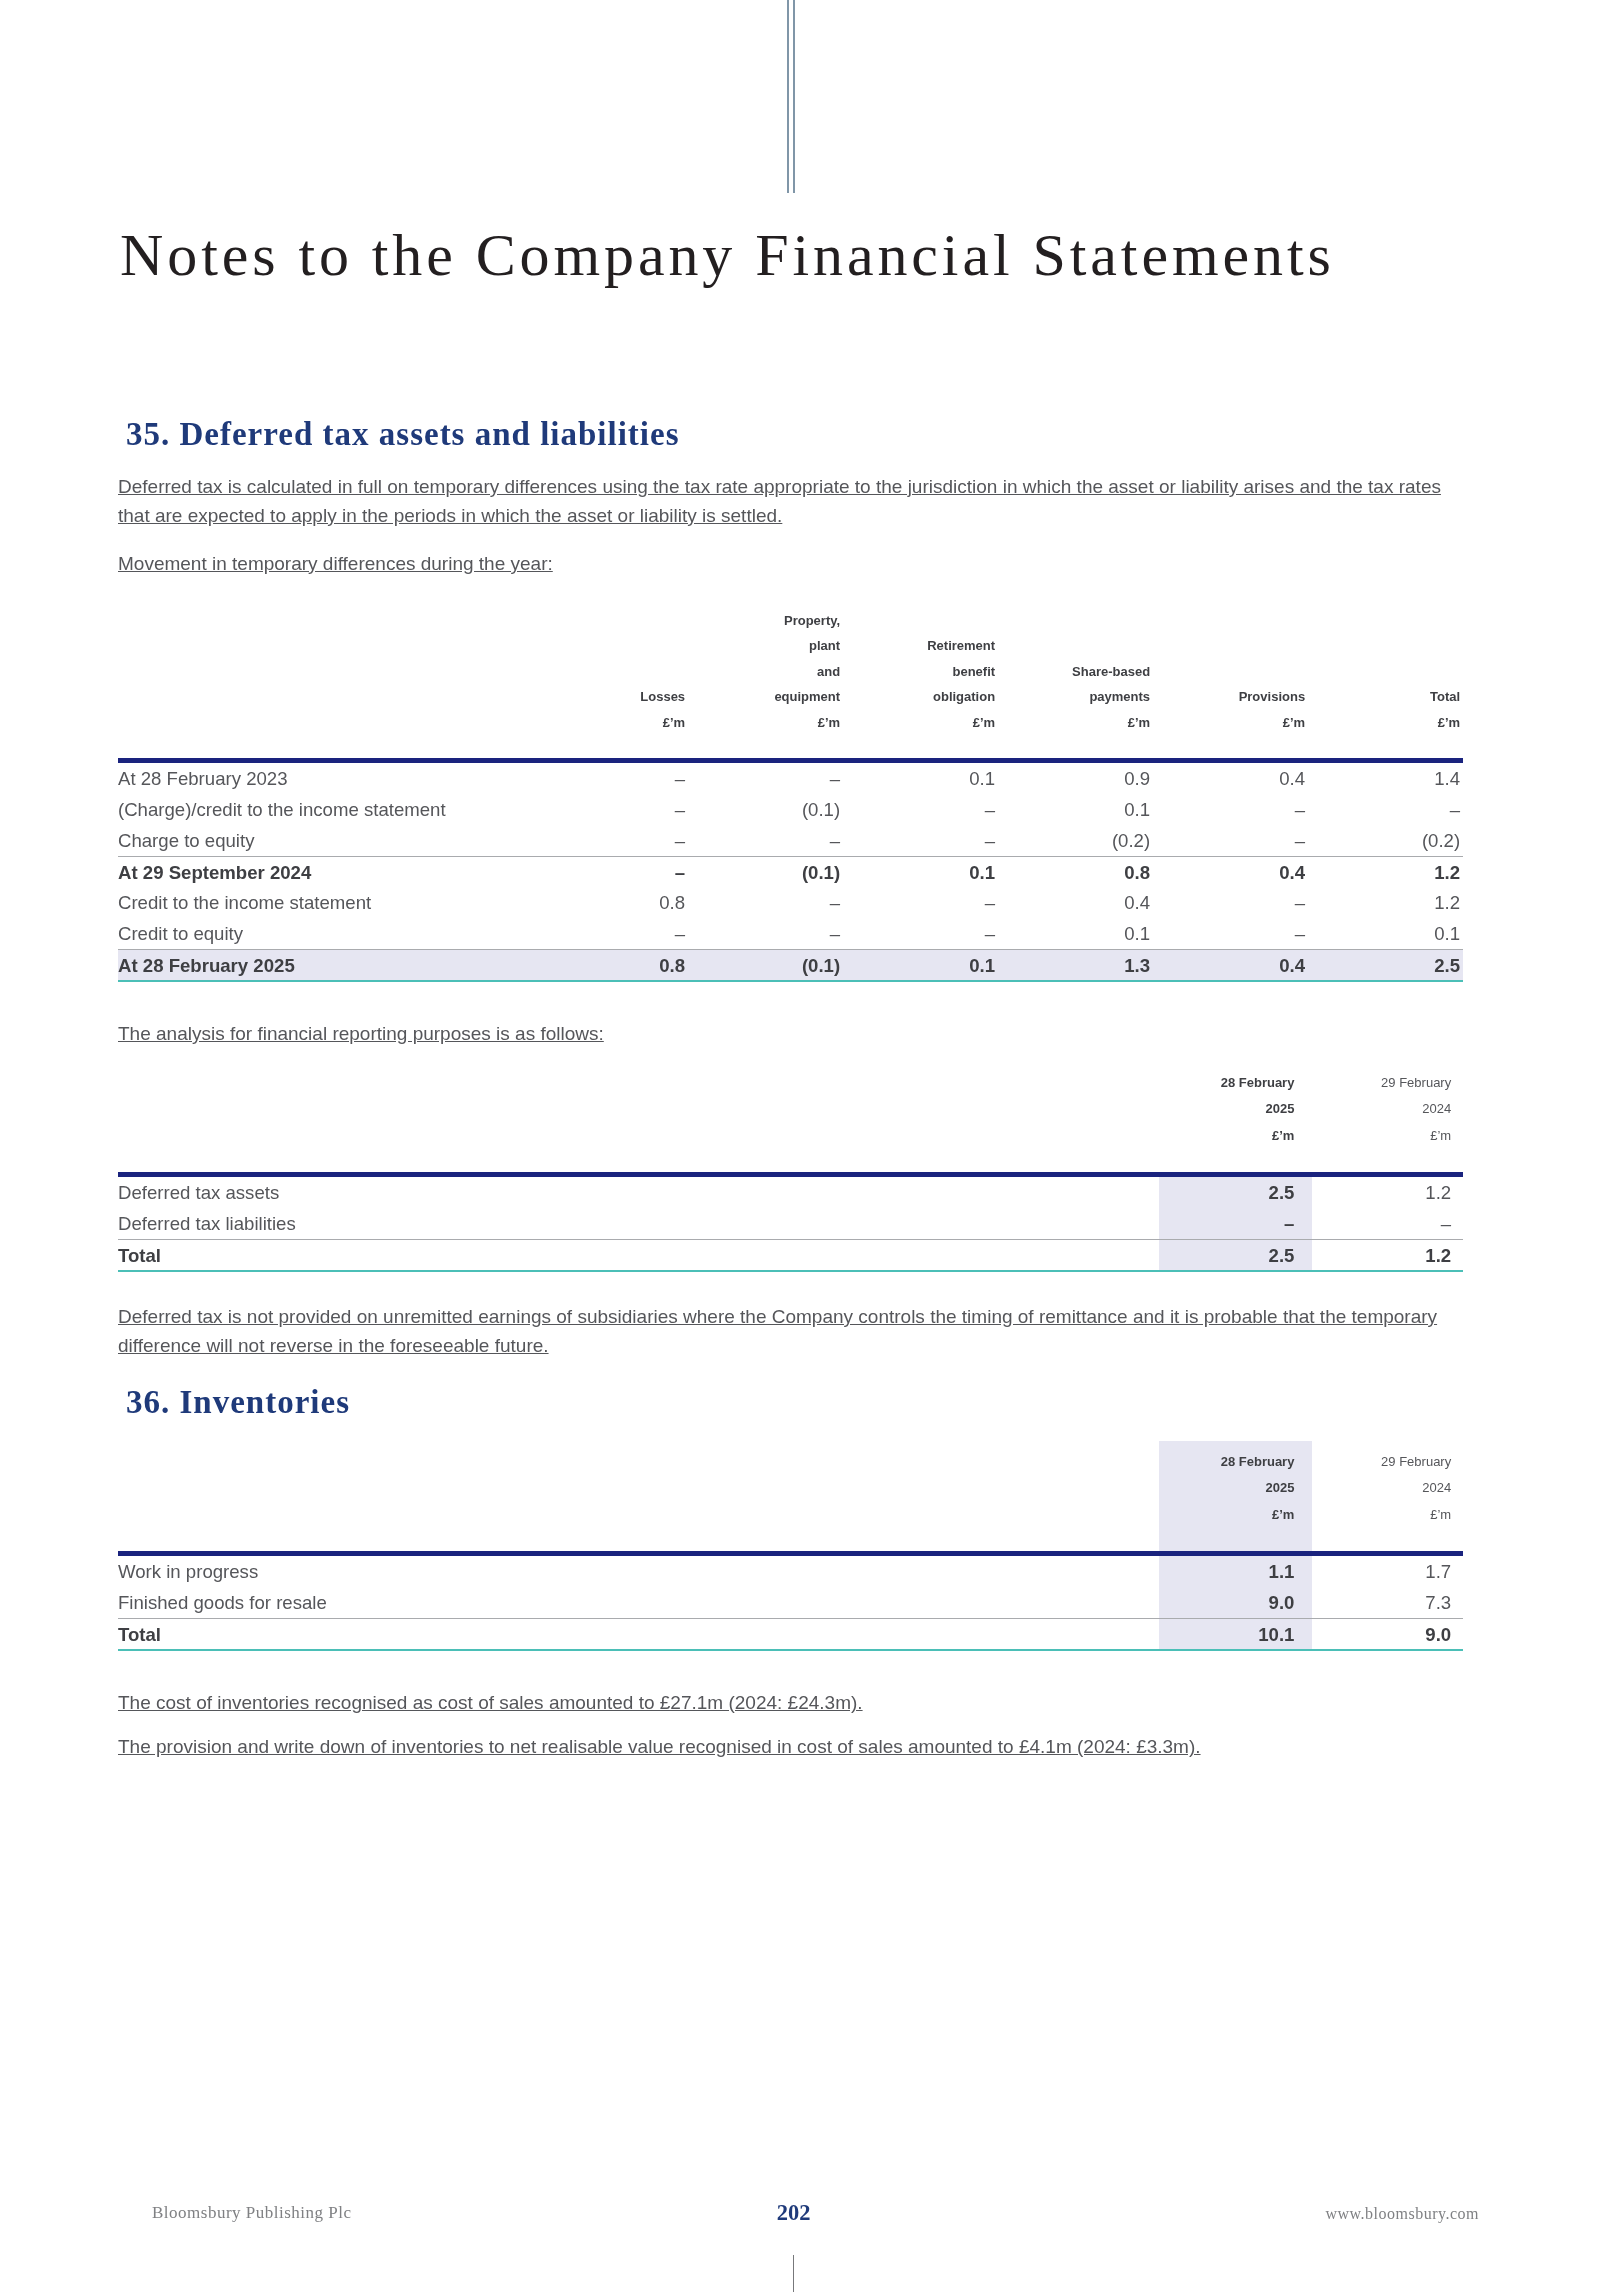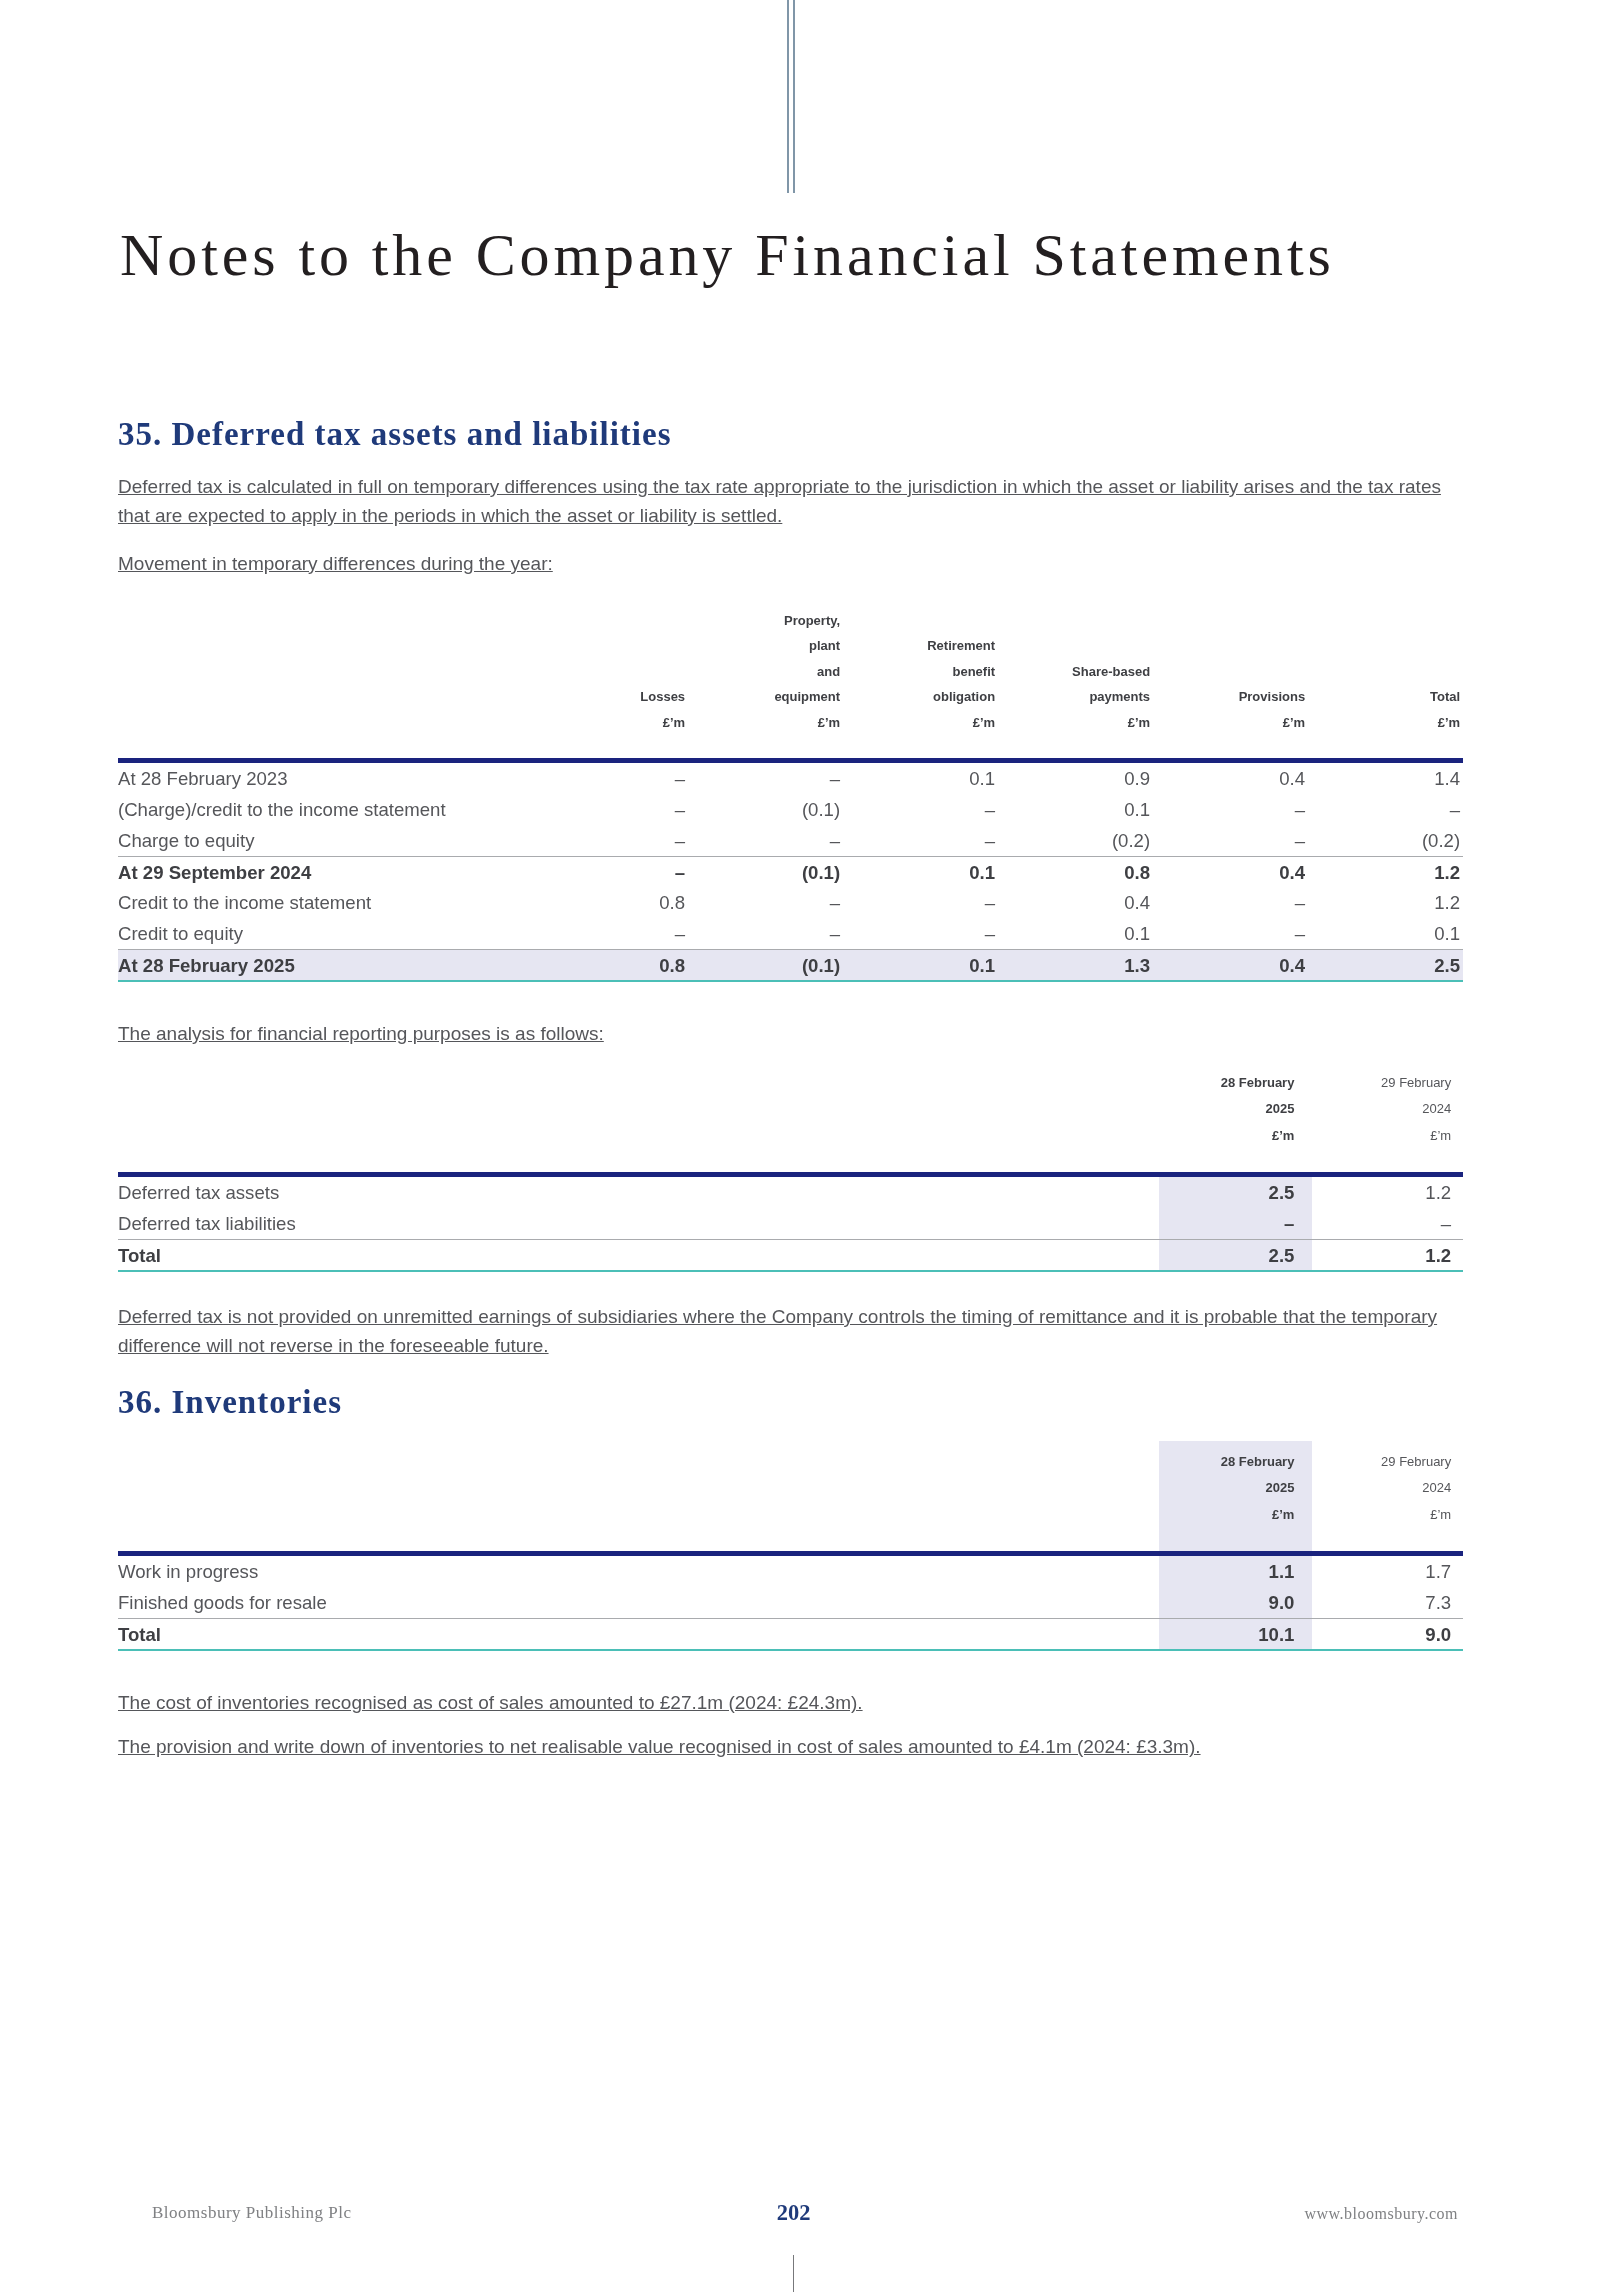--- a/index.html
+++ b/index.html
@@ -23,21 +23,21 @@
   .content{position:absolute;left:118px;top:0;width:1428px;height:2268px;}
 
   
   .double-line{position:absolute;left:787px;top:0;width:7.8px;height:193px;
     border-left:2px solid var(--top-line);border-right:2px solid var(--top-line);box-sizing:border-box;}
   .vline-bottom{position:absolute;left:793px;top:2255px;width:1px;height:37px;background:#77787b;}
 
   
   h1{position:absolute;left:2px;top:221px;margin:0;font-family:"Liberation Serif","DejaVu Serif",serif;
     font-weight:normal;font-size:60px;letter-spacing:3.9px;color:var(--title-black);white-space:nowrap;}
-  h2{position:absolute;left:0;margin:0;font-family:"Liberation Serif","DejaVu Serif",serif;
+  h2{position:absolute;left:8px;margin:0;font-family:"Liberation Serif","DejaVu Serif",serif;
     font-weight:bold;font-size:33px;letter-spacing:1px;color:var(--heading-navy);white-space:nowrap;text-align:right;}
   #h35{top:416px;}
   #h36{top:1384px;}
   p{position:absolute;left:0;margin:0;font-size:19px;line-height:29px;color:var(--text-gray);width:1333px;text-decoration:underline;}
   #p1{top:472px;}
   #p2{top:549px;}
   #p3{top:1019px;}
   #p4{top:1302px;}
   #p5{top:1688px;}
   #p6{top:1732px;}
@@ -71,21 +71,21 @@
   .tcell{box-sizing:border-box;text-align:right;}
   .fintable .tcell{width:155px;padding-right:2.9px;}
   .yeartable .tcell.y0{width:153px;padding-right:17.6px;background:var(--lavender);font-weight:bold;color:var(--text-dark);}
   .yeartable .tcell.y1{width:151px;padding-right:11.8px;}
 
   
   .footer-left{position:absolute;left:118px;top:2203px;font-family:"Liberation Serif","DejaVu Serif",serif;
     font-size:17px;color:var(--footer-gray);letter-spacing:0.5px;margin-left:34px;}
   .footer-page{position:absolute;left:720px;top:2200px;width:147px;text-align:center;
     font-family:"Liberation Serif","DejaVu Serif",serif;font-weight:bold;font-size:22.5px;color:var(--heading-navy);}
-  .footer-right{position:absolute;right:163px;top:2205px;font-family:"Liberation Serif","DejaVu Serif",serif;
+  .footer-right{position:absolute;right:142px;top:2205px;font-family:"Liberation Serif","DejaVu Serif",serif;
     font-size:16px;color:var(--footer-gray);letter-spacing:0.5px;}
 </style>
 </head>
 <body>
 
 <div class="double-line"></div>
 
 <div class="content">
   <h1>Notes to the Company Financial Statements</h1>
 

